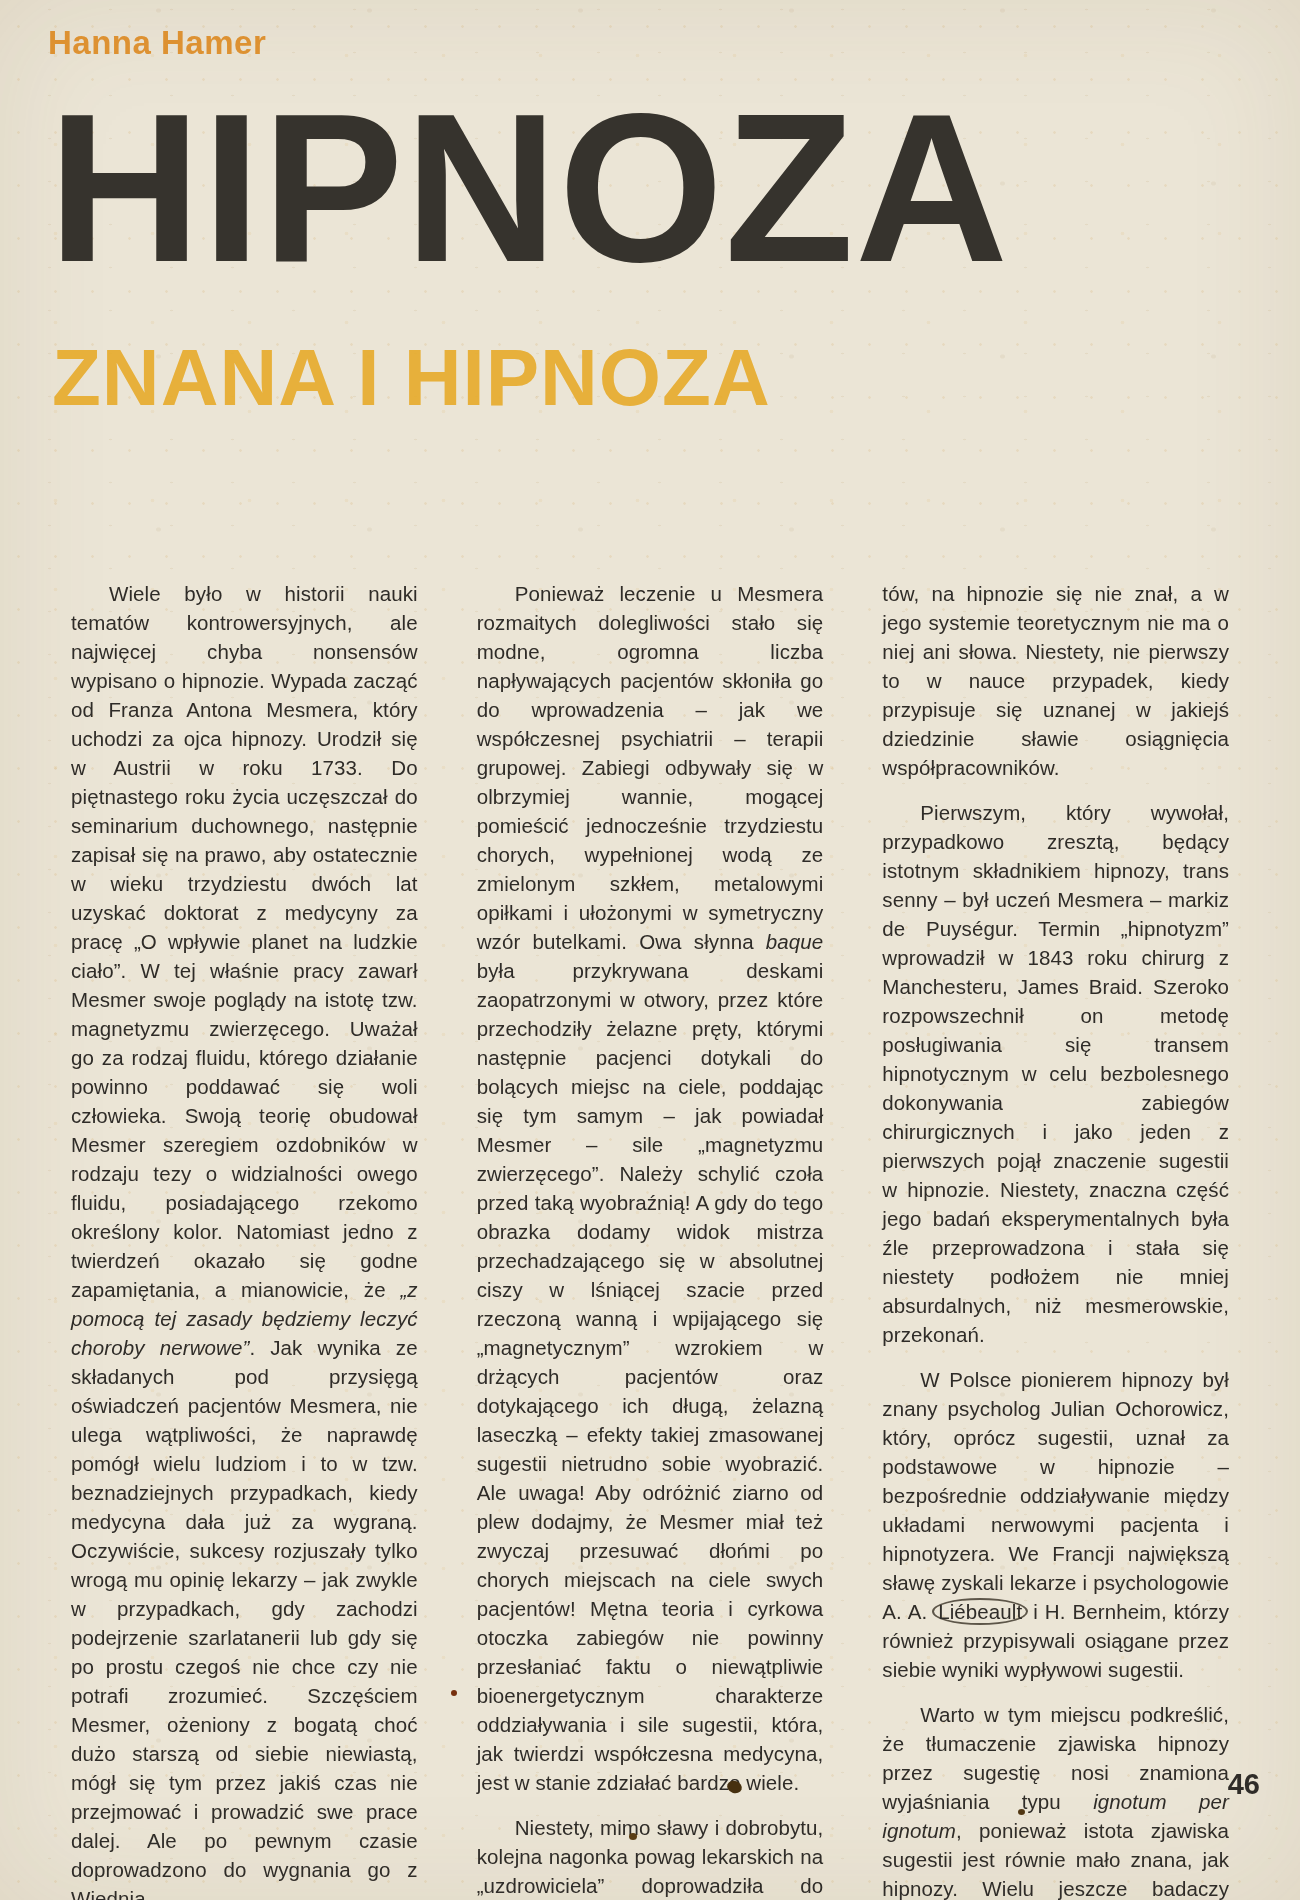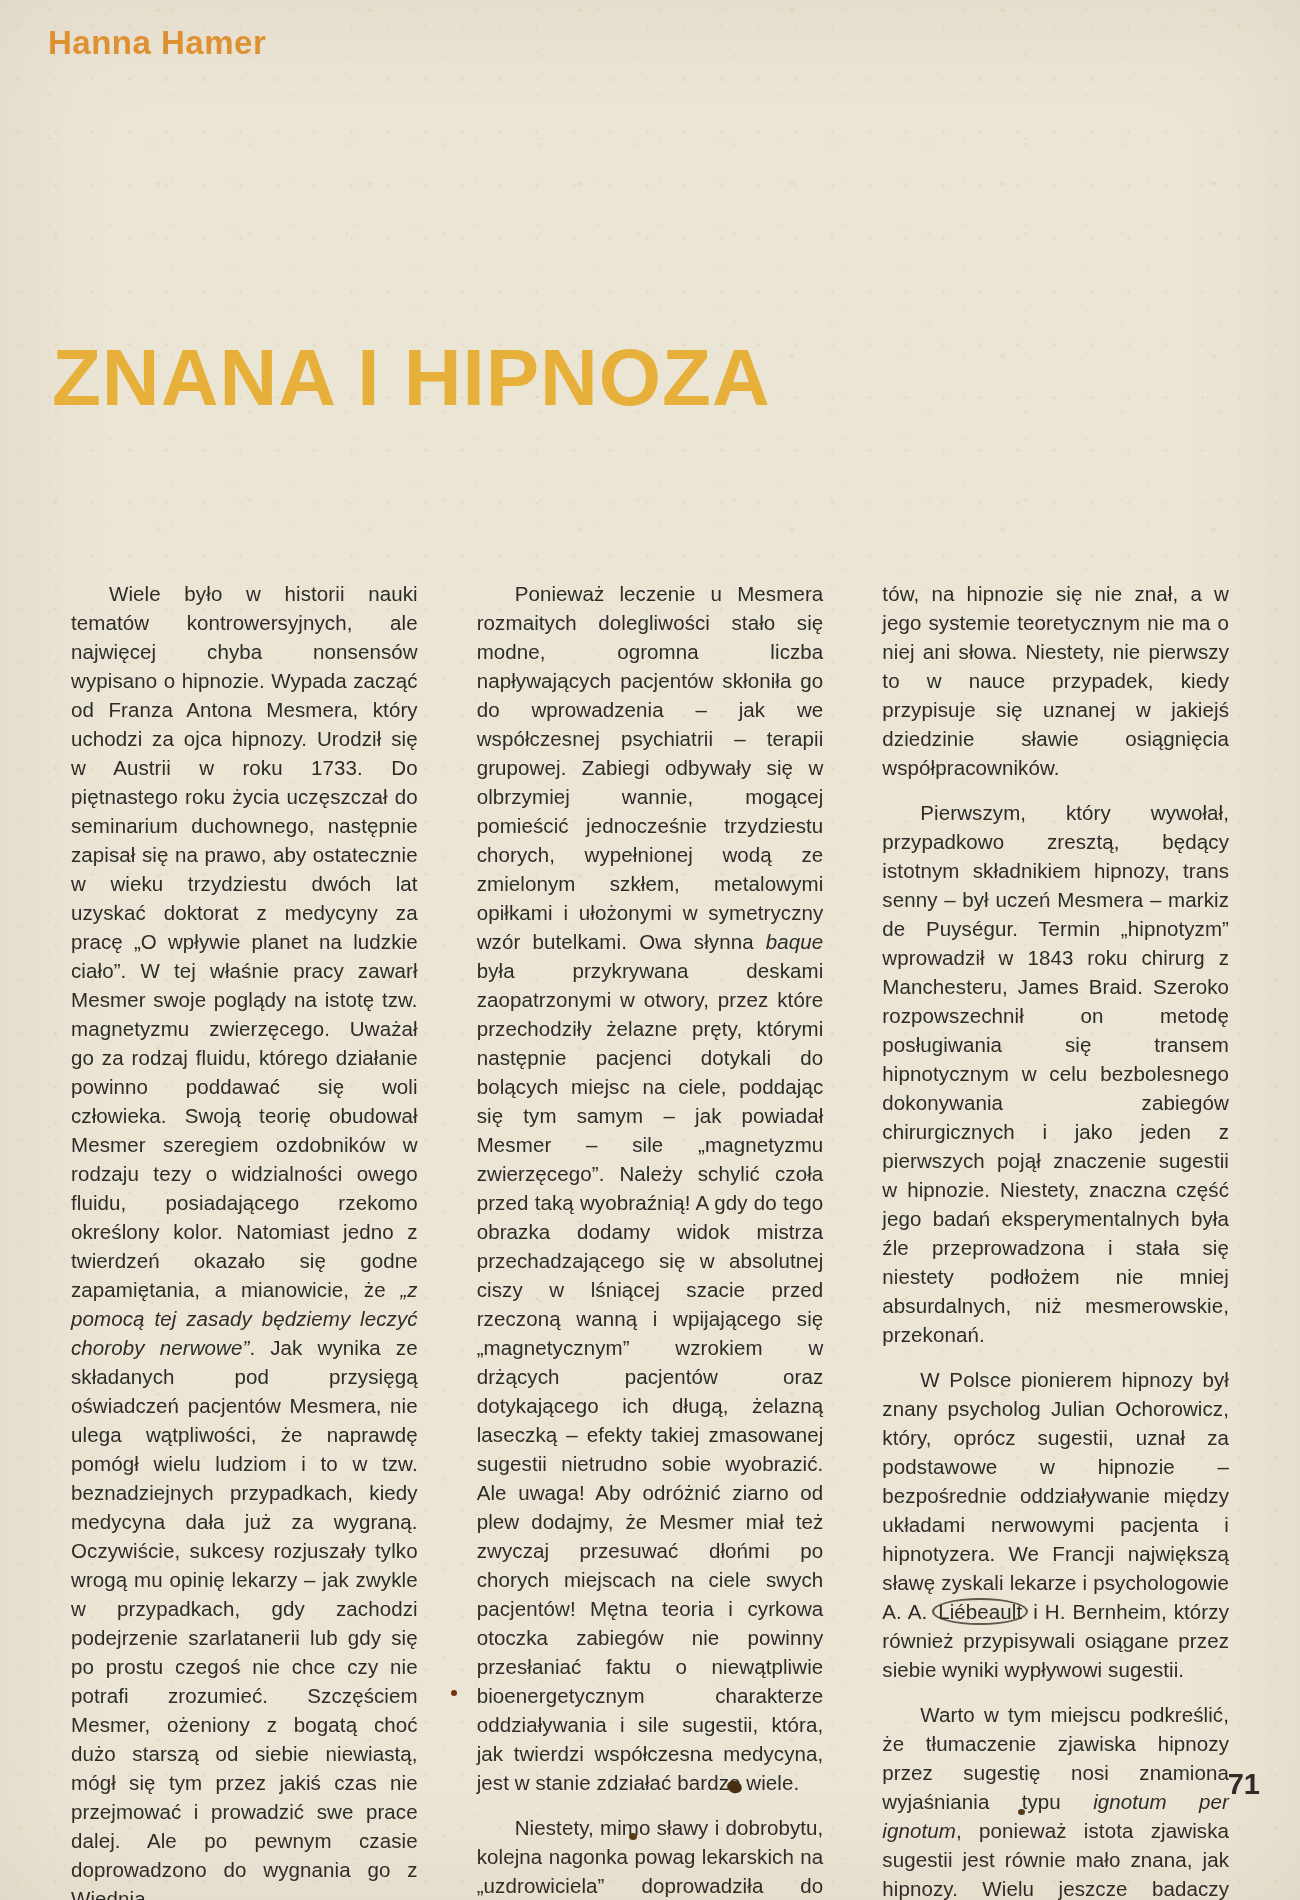--- a/index.html
+++ b/index.html
@@ -67,37 +67,38 @@
   .speck.s1{left:727px;top:1781px;width:15px;height:12px;background:#46300f;transform:rotate(20deg);}
   .speck.s2{left:629px;top:1833px;width:8px;height:7px;background:#5a3d14;}
   .speck.s3{left:1018px;top:1809px;width:7px;height:6px;background:#513713;}
   .speck.s4{left:451px;top:1690px;width:6px;height:6px;background:#76300f;}
 </style>
 </head>
 <body>
 
 <div class="page">
   <div class="author" style="color: rgb(221, 140, 38);">Hanna Hamer</div>
+  <h1 class="title" style="color: rgb(54, 51, 45);">HIPNOZA</h1>
   <div class="subtitle" style="color: rgb(231, 172, 46);">ZNANA I HIPNOZA</div>
 
   <div class="columns">
     <div class="col">
         <p class="para indent"><span>Wiele było w historii nauki tematów kontrowersyjnych, ale najwięcej chyba nonsensów wypisano o hipnozie. Wypada zacząć od Franza Antona Mesmera, który uchodzi za ojca hipnozy. Urodził się w Austrii w roku 1733. Do piętnastego roku życia uczęszczał do seminarium duchownego, następnie zapisał się na prawo, aby ostatecznie w wieku trzydziestu dwóch lat uzyskać doktorat z medycyny za pracę „O wpływie planet na ludzkie ciało”. W tej właśnie pracy zawarł Mesmer swoje poglądy na istotę tzw. magnetyzmu zwierzęcego. Uważał go za rodzaj fluidu, którego działanie powinno poddawać się woli człowieka. Swoją teorię obudował Mesmer szeregiem ozdobników w rodzaju tezy o widzialności owego fluidu, posiadającego rzekomo określony kolor. Natomiast jedno z twierdzeń okazało się godne zapamiętania, a mianowicie, że </span><span class="it">„z pomocą tej zasady będziemy leczyć choroby nerwowe”</span><span>. Jak wynika ze składanych pod przysięgą oświadczeń pacjentów Mesmera, nie ulega wątpliwości, że naprawdę pomógł wielu ludziom i to w tzw. beznadziejnych przypadkach, kiedy medycyna dała już za wygraną. Oczywiście, sukcesy rozjuszały tylko wrogą mu opinię lekarzy – jak zwykle w przypadkach, gdy zachodzi podejrzenie szarlatanerii lub gdy się po prostu czegoś nie chce czy nie potrafi zrozumieć. Szczęściem Mesmer, ożeniony z bogatą choć dużo starszą od siebie niewiastą, mógł się tym przez jakiś czas nie przejmować i prowadzić swe prace dalej. Ale po pewnym czasie doprowadzono do wygnania go z Wiednia.</span></p>
       </div>
     <div class="col">
         <p class="para indent"><span>Ponieważ leczenie u Mesmera rozmaitych dolegliwości stało się modne, ogromna liczba napływających pacjentów skłoniła go do wprowadzenia – jak we współczesnej psychiatrii – terapii grupowej. Zabiegi odbywały się w olbrzymiej wannie, mogącej pomieścić jednocześnie trzydziestu chorych, wypełnionej wodą ze zmielonym szkłem, metalowymi opiłkami i ułożonymi w symetryczny wzór butelkami. Owa słynna </span><span class="it">baque</span><span> była przykrywana deskami zaopatrzonymi w otwory, przez które przechodziły żelazne pręty, którymi następnie pacjenci dotykali do bolących miejsc na ciele, poddając się tym samym – jak powiadał Mesmer – sile „magnetyzmu zwierzęcego”. Należy schylić czoła przed taką wyobraźnią! A gdy do tego obrazka dodamy widok mistrza przechadzającego się w absolutnej ciszy w lśniącej szacie przed rzeczoną wanną i wpijającego się „magnetycznym” wzrokiem w drżących pacjentów oraz dotykającego ich długą, żelazną laseczką – efekty takiej zmasowanej sugestii nietrudno sobie wyobrazić. Ale uwaga! Aby odróżnić ziarno od plew dodajmy, że Mesmer miał też zwyczaj przesuwać dłońmi po chorych miejscach na ciele swych pacjentów! Mętna teoria i cyrkowa otoczka zabiegów nie powinny przesłaniać faktu o niewątpliwie bioenergetycznym charakterze oddziaływania i sile sugestii, która, jak twierdzi współczesna medycyna, jest w stanie zdziałać bardzo wiele.</span></p>
         <p class="para indent"><span>Niestety, mimo sławy i dobrobytu, kolejna nagonka powag lekarskich na „uzdrowiciela” doprowadziła do opuszczenia przez niego Francji. Umarł opuszczony i zapomniany. Natomiast terminy „mesmeryzować” i „hipnotyzować” stały się odtąd synonimami, co jest o tyle zabawne, że Mesmer w ogóle nie hipnotyzował swych pacjen-</span></p>
       </div>
     <div class="col">
         <p class="para"><span>tów, na hipnozie się nie znał, a w jego systemie teoretycznym nie ma o niej ani słowa. Niestety, nie pierwszy to w nauce przypadek, kiedy przypisuje się uznanej w jakiejś dziedzinie sławie osiągnięcia współpracowników.</span></p>
         <p class="para indent"><span>Pierwszym, który wywołał, przypadkowo zresztą, będący istotnym składnikiem hipnozy, trans senny – był uczeń Mesmera – markiz de Puységur. Termin „hipnotyzm” wprowadził w 1843 roku chirurg z Manchesteru, James Braid. Szeroko rozpowszechnił on metodę posługiwania się transem hipnotycznym w celu bezbolesnego dokonywania zabiegów chirurgicznych i jako jeden z pierwszych pojął znaczenie sugestii w hipnozie. Niestety, znaczna część jego badań eksperymentalnych była źle przeprowadzona i stała się niestety podłożem nie mniej absurdalnych, niż mesmerowskie, przekonań.</span></p>
         <p class="para indent"><span>W Polsce pionierem hipnozy był znany psycholog Julian Ochorowicz, który, oprócz sugestii, uznał za podstawowe w hipnozie – bezpośrednie oddziaływanie między układami nerwowymi pacjenta i hipnotyzera. We Francji największą sławę zyskali lekarze i psychologowie A. A. </span><span class="circled">Liébeault</span><span> i H. Bernheim, którzy również przypisywali osiągane przez siebie wyniki wypływowi sugestii.</span></p>
         <p class="para indent"><span>Warto w tym miejscu podkreślić, że tłumaczenie zjawiska hipnozy przez sugestię nosi znamiona wyjaśniania typu </span><span class="it">ignotum per ignotum</span><span>, ponieważ istota zjawiska sugestii jest równie mało znana, jak hipnozy. Wielu jeszcze badaczy głowiło się nad naturą transu hipnotycznego, ale niestety z niewielkim powodzeniem. I tak na przykład wybitny francuski anatom, neurolog i badacz chorób układu nerwowego Jean Martin Charcot pozostał w pamięci potomnych nie ze względu na</span></p>
       </div>
   </div>
 
-  <div class="pageno">71</div>
+  <div class="pageno">46</div>
 
   <div class="speck s1"></div>
   <div class="speck s2"></div>
   <div class="speck s3"></div>
   <div class="speck s4"></div>
 </div>
 
 </body></html>

